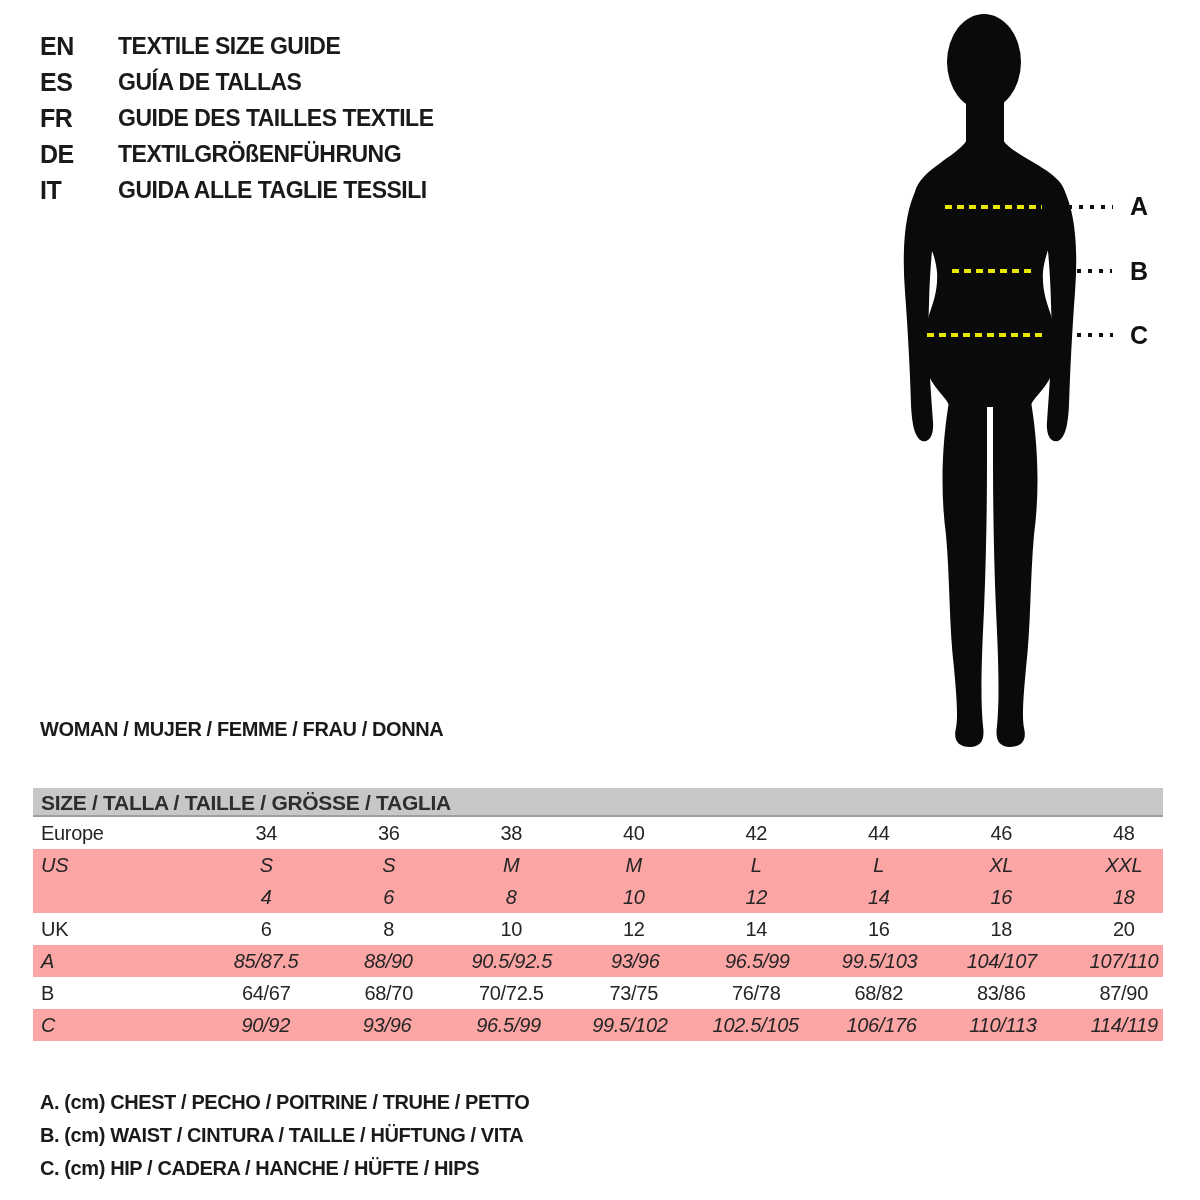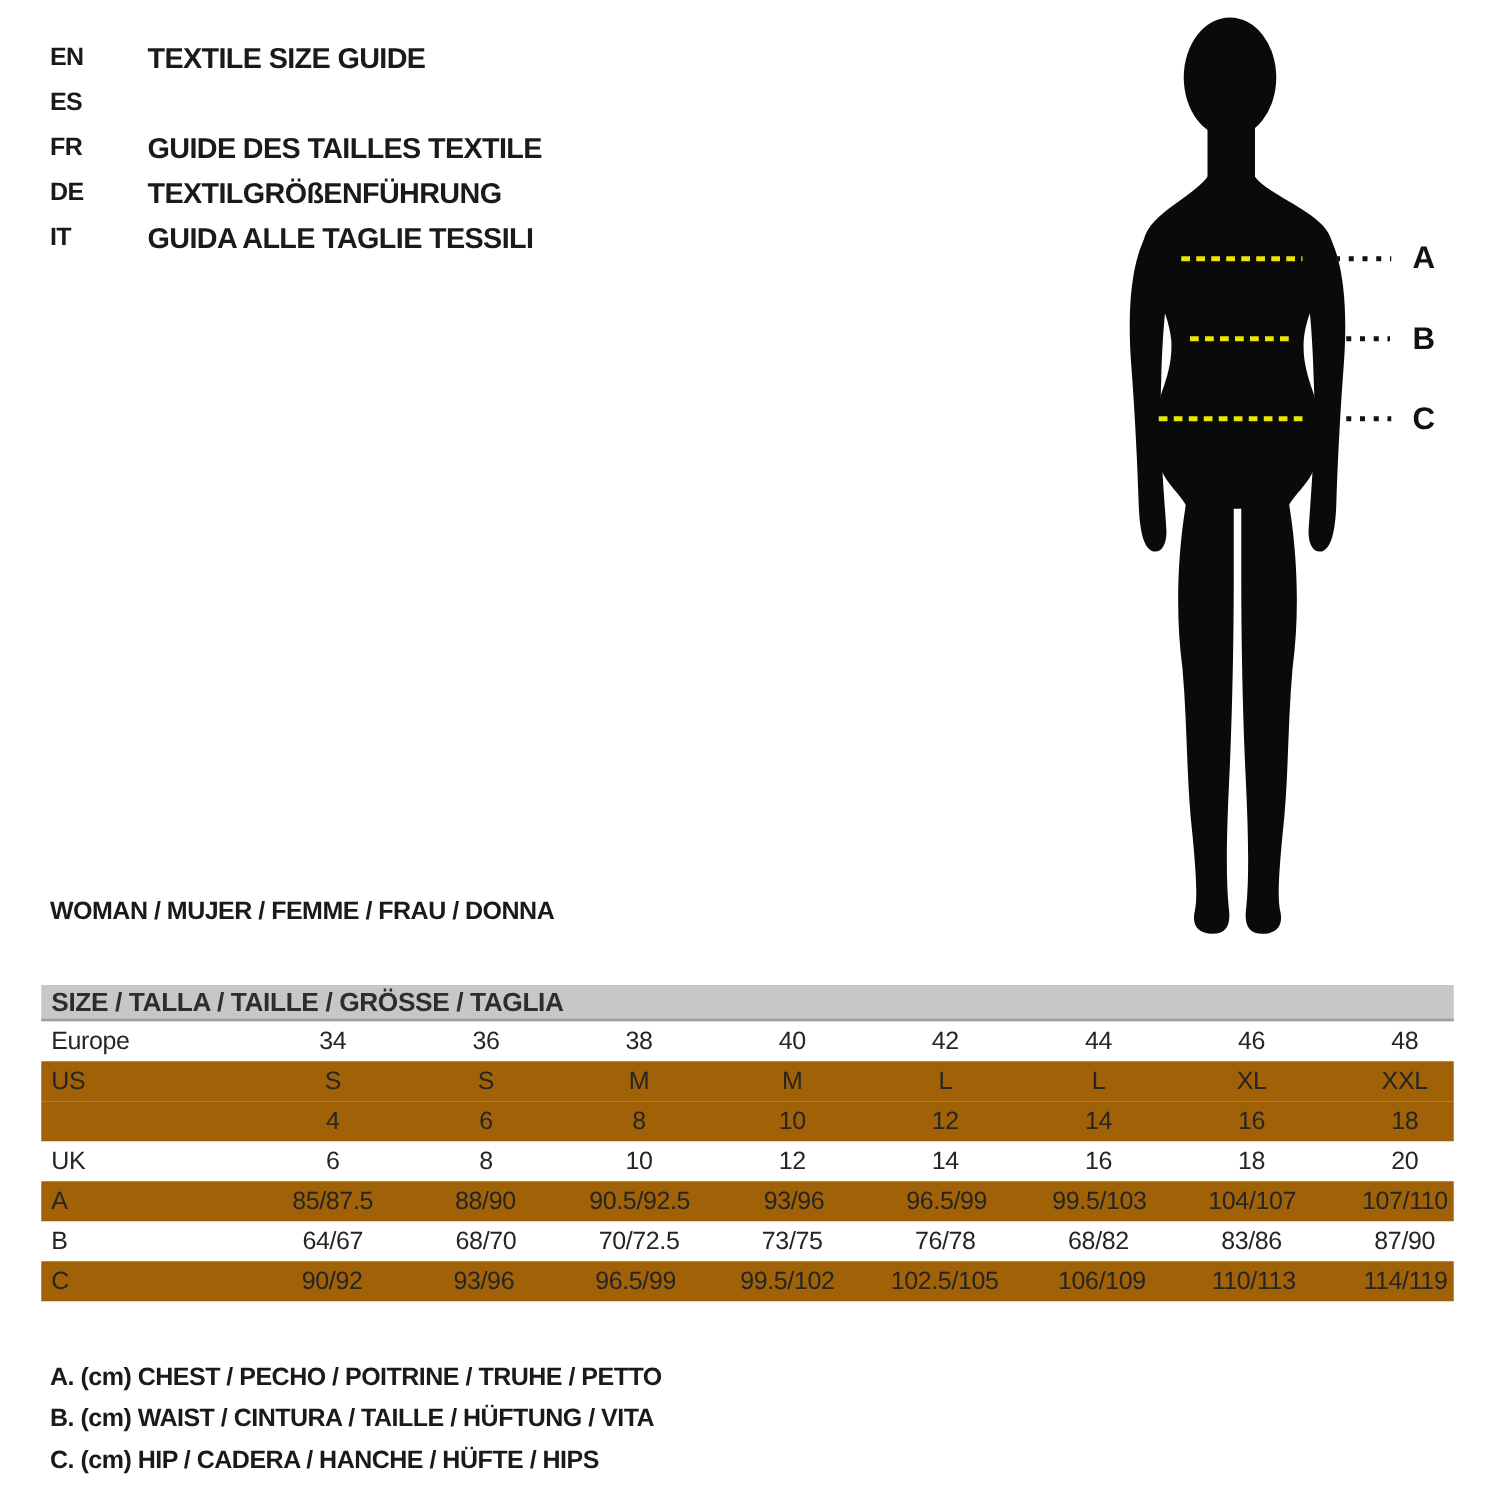--- a/index.html
+++ b/index.html
@@ -3,57 +3,58 @@
 <meta charset="utf-8">
 <style>
   html,body{margin:0;padding:0;background:#ffffff;}
   #canvas{
     position:relative;width:1200px;height:1200px;background:#ffffff;overflow:hidden;
     font-family:"Liberation Sans","DejaVu Sans",sans-serif;color:#1a1a1a;
   }
   
   .lang-list{position:absolute;left:40px;top:28px;}
   .lang-row{display:flex;height:36px;line-height:36px;}
-  .lang-code{width:78px;font-size:20px;font-weight:700;letter-spacing:-0.5px;}
+  .lang-code{width:78px;font-size:25px;font-weight:700;letter-spacing:-0.5px;}
   .lang-title{font-size:23px;font-weight:700;letter-spacing:-0.5px;white-space:nowrap;}
   
   .figure-wrap{position:absolute;left:860px;top:0;width:340px;height:760px;}
   .figure-wrap svg{position:absolute;left:0;top:0;}
   .measure-label{position:absolute;width:34px;text-align:center;font-size:25px;font-weight:700;color:#111;}
   .label-a{left:262px;top:192px;}
   .label-b{left:262px;top:257px;}
   .label-c{left:262px;top:321px;}
   
   .section-heading{position:absolute;left:40px;top:718px;font-size:20px;font-weight:700;letter-spacing:-0.4px;white-space:nowrap;}
   
   .size-table{position:absolute;left:33px;top:788px;width:1130px;}
   .st-header{
     height:29px;line-height:29px;background:#c7c7c7;border-bottom:2px solid #9e9e9e;
     font-size:21px;font-weight:700;letter-spacing:-0.3px;color:#2d2d2d;padding-left:8px;box-sizing:border-box;
   }
   .st-row{display:flex;height:32px;line-height:32px;font-size:20px;letter-spacing:-0.3px;color:#252525;gap:44px;}
-  .st-row.shaded{background:#a16207;}
+  .st-row.shaded{background:#fca5a5;font-style:italic;}
   .st-label{width:150px;padding-left:8px;box-sizing:border-box;text-align:left;}
   .st-cell{flex:1;text-align:center;}
   
   .legend{position:absolute;left:40px;top:1086px;}
   .legend-line{height:33px;line-height:33px;font-size:20px;font-weight:700;letter-spacing:-0.4px;white-space:nowrap;}
 </style>
 </head>
 <body>
 
 <div id="canvas">
 
   <div class="lang-list">
     <div class="lang-row">
       <div class="lang-code">EN</div>
       <div class="lang-title">TEXTILE SIZE GUIDE</div>
     </div>
     <div class="lang-row">
       <div class="lang-code">ES</div>
+      <div class="lang-title">GUÍA DE TALLAS</div>
     </div>
     <div class="lang-row">
       <div class="lang-code">FR</div>
       <div class="lang-title">GUIDE DES TAILLES TEXTILE</div>
     </div>
     <div class="lang-row">
       <div class="lang-code">DE</div>
       <div class="lang-title">TEXTILGRÖßENFÜHRUNG</div>
     </div>
     <div class="lang-row">
@@ -185,21 +186,21 @@
       <div class="st-cell">87/90</div>
     </div>
 
     <div class="st-row shaded">
       <div class="st-label">C</div>
       <div class="st-cell">90/92</div>
       <div class="st-cell">93/96</div>
       <div class="st-cell">96.5/99</div>
       <div class="st-cell">99.5/102</div>
       <div class="st-cell">102.5/105</div>
-      <div class="st-cell">106/109</div>
+      <div class="st-cell">106/176</div>
       <div class="st-cell">110/113</div>
       <div class="st-cell">114/119</div>
     </div>
   </div>
 
   <div class="legend">
     <div class="legend-line">A. (cm) CHEST / PECHO / POITRINE / TRUHE / PETTO</div>
     <div class="legend-line">B. (cm) WAIST / CINTURA / TAILLE / HÜFTUNG / VITA</div>
     <div class="legend-line">C. (cm) HIP / CADERA / HANCHE / HÜFTE / HIPS</div>
   </div>

